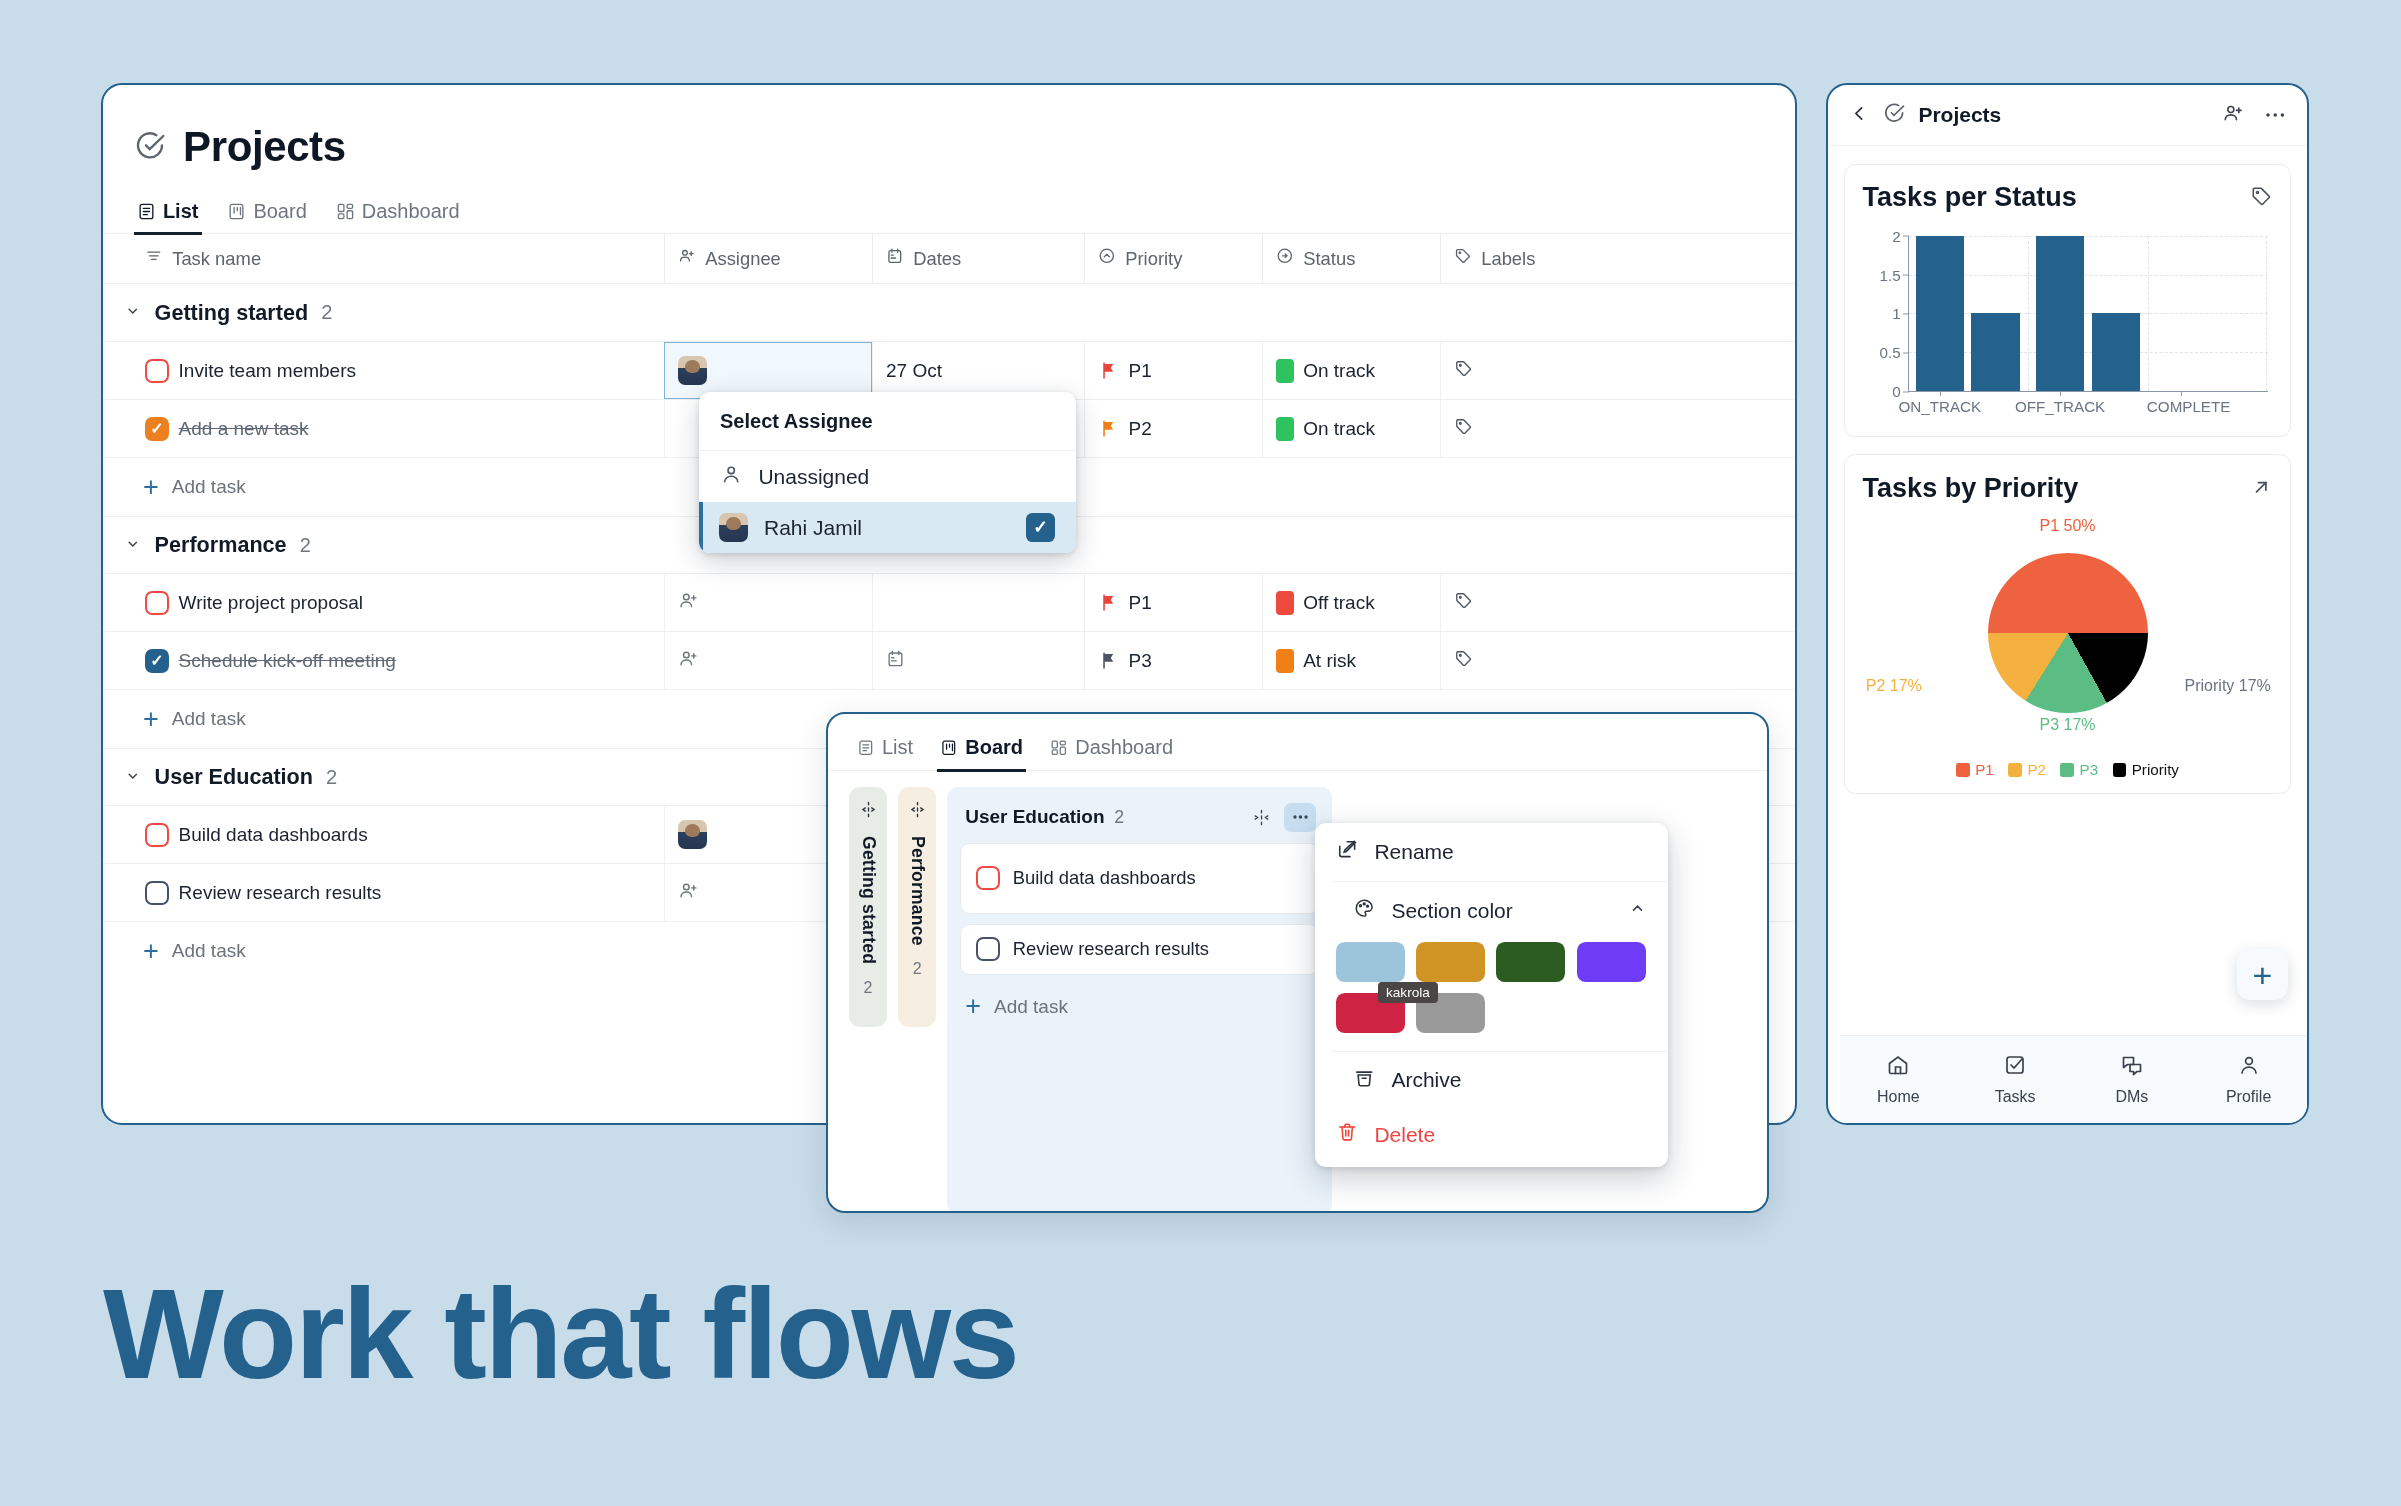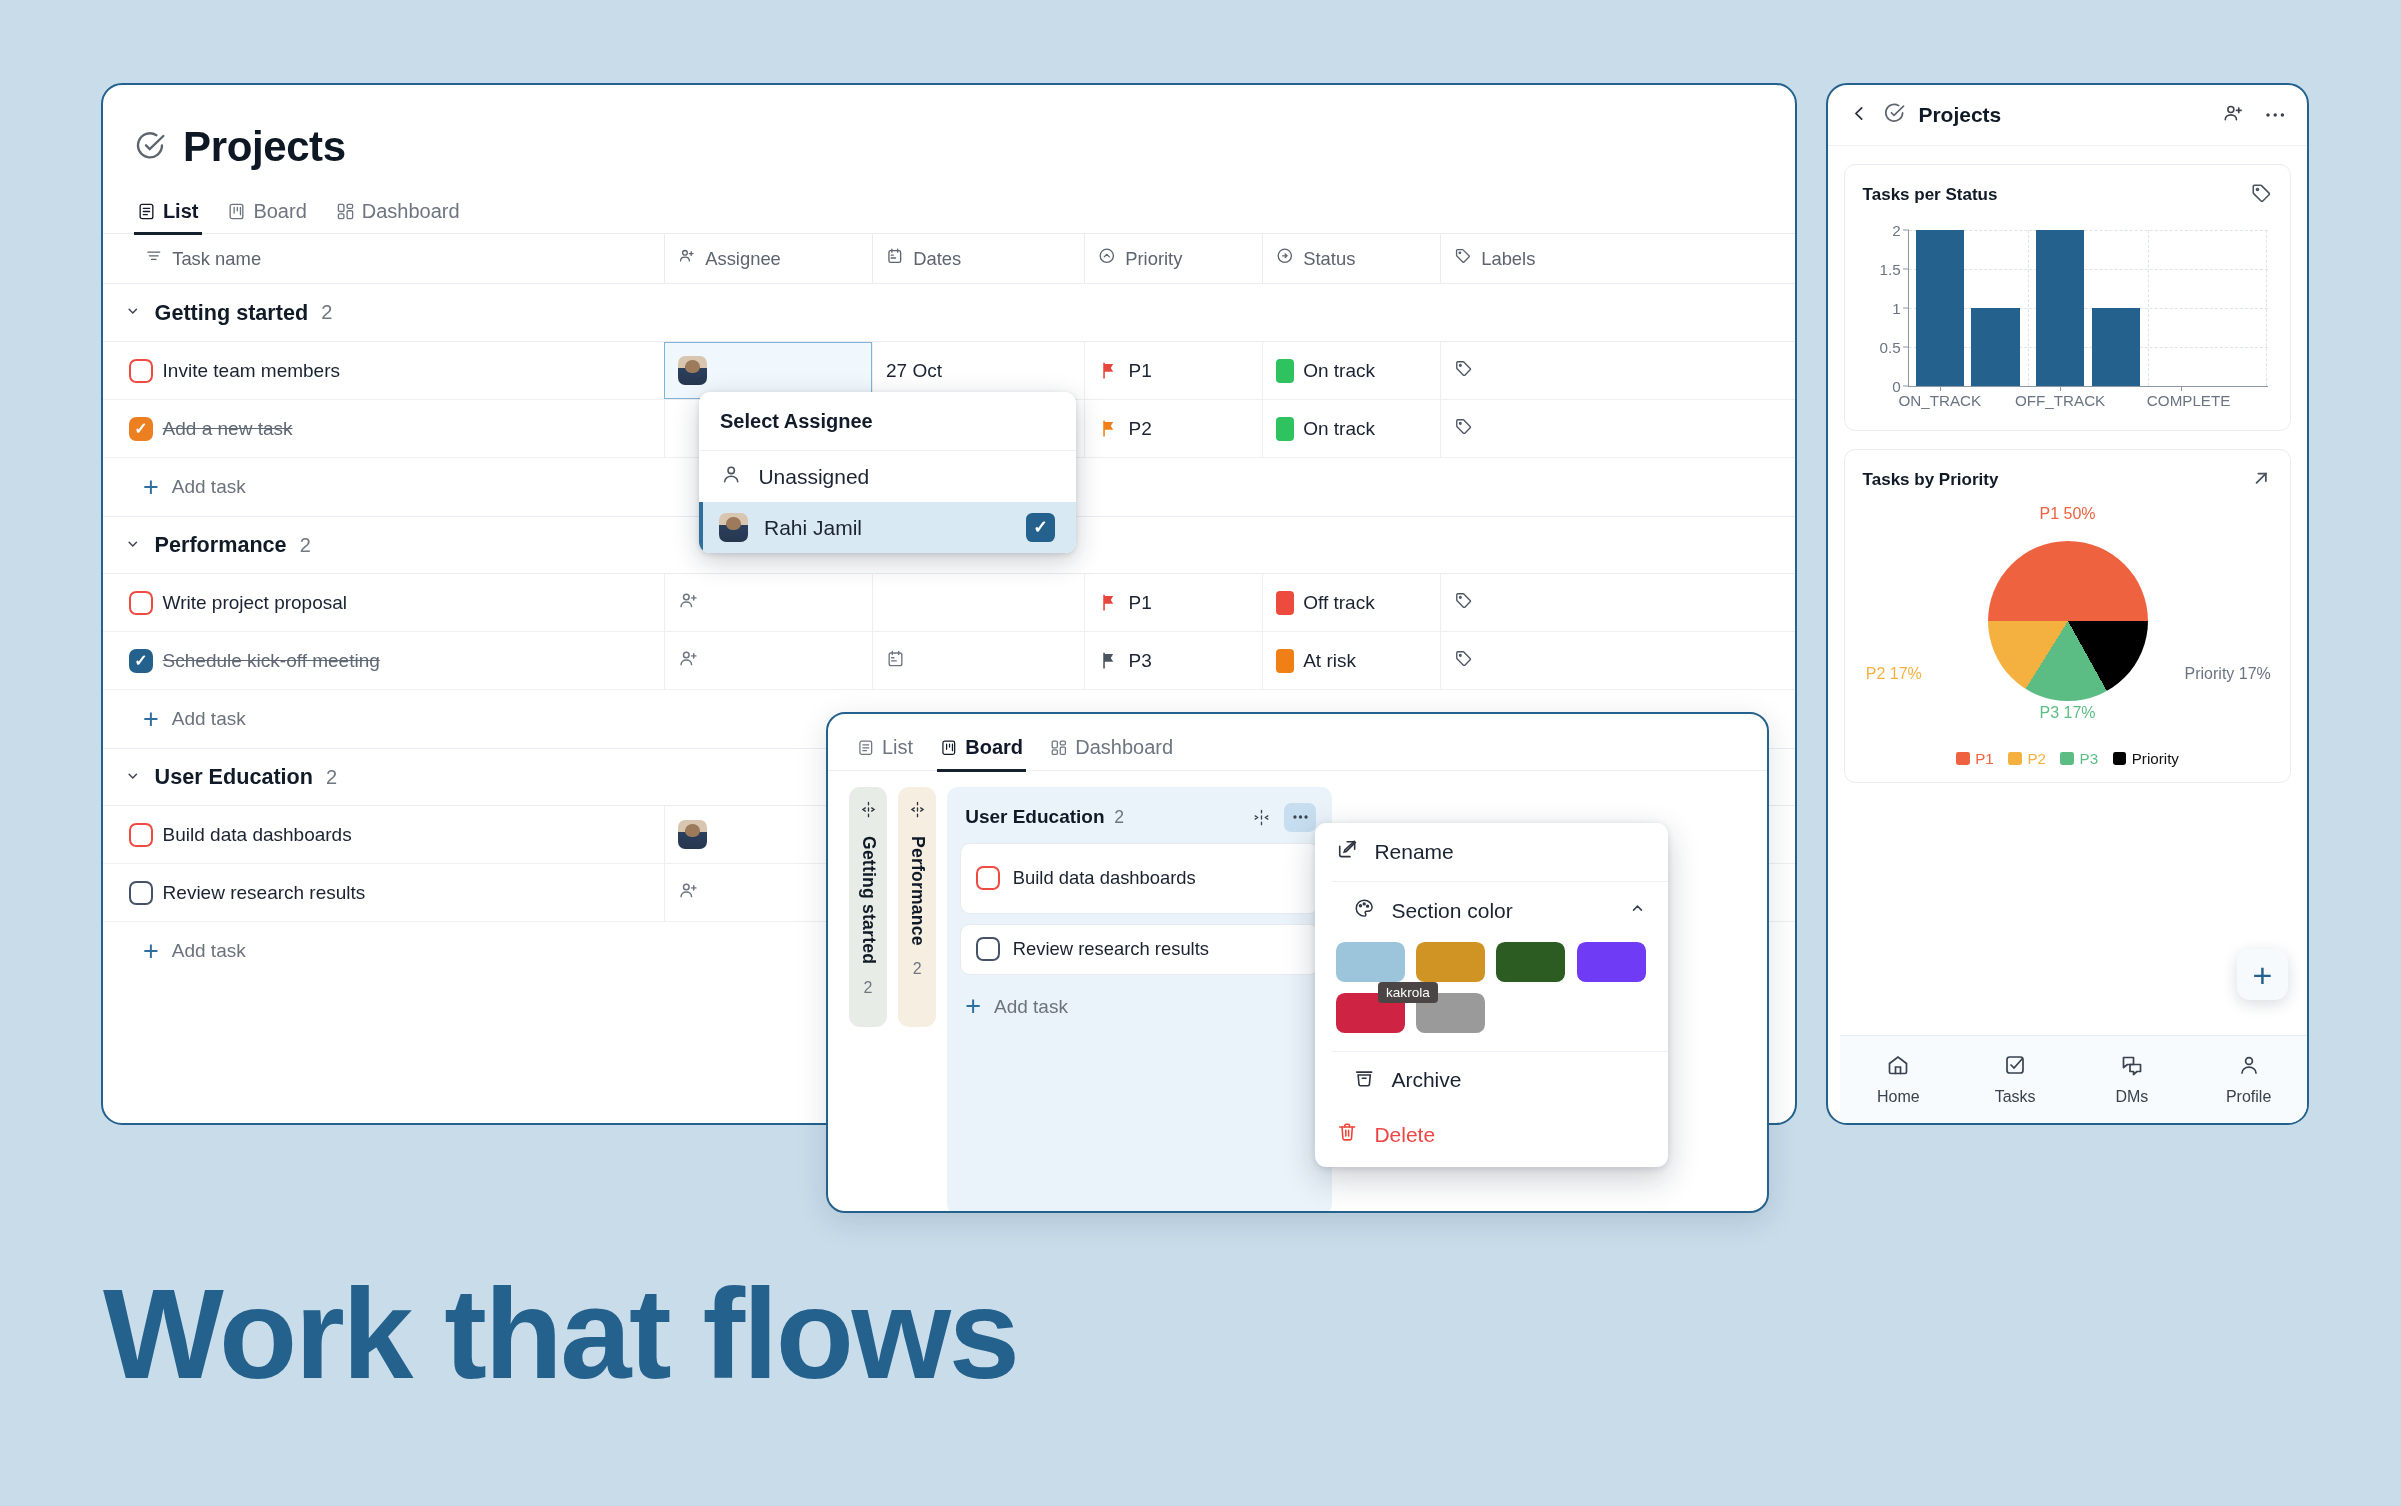--- a/index.html
+++ b/index.html
@@ -61,21 +61,21 @@
     display: flex; align-items: center; gap: 13px;
     height: 58px; padding-left: 21px;
     border-bottom: 1.6px solid #eaecef;
   }
   .sec-name { font-size: 21.6px; font-weight: 800; color: #111a27; }
   .sec-count { font-size: 20px; color: #70777f; }
 
   .trow { display: flex; height: 58px; border-bottom: 1.6px solid #eeeff1; }
   .td { display:flex; align-items:center; gap:9.6px; height:100%;
         border-left: 1.6px solid #eeeff1; padding-left: 13px; font-size:19px; color:#1a2331; }
-  .td:first-child { border-left: none; padding-left: 26px; }
+  .td:first-child { border-left: none; padding-left: 42px; }
 
   .cbox { width: 24px; height: 24px; border-radius: 7.2px; border: 2.4px solid #ef4b42;
           flex: 0 0 auto; }
   .cbox.gray { border-color: #455268; }
   .cbox.done-orange { background: #ec7f1f; border-color: #ec7f1f;
       display:flex; align-items:center; justify-content:center; }
   .cbox.done-blue { background: #24618c; border-color: #24618c;
       display:flex; align-items:center; justify-content:center; }
   .cbox .tick { color:#fff; font-size: 16px; line-height: 1; font-weight: 700; }
   .strike { text-decoration: line-through; color: #5f6874; }
@@ -197,21 +197,21 @@
     background:#fff; border: 2.4px solid #24618c; border-radius: 21px;
     overflow: hidden;
   }
   .m-head { display:flex; align-items:center; gap: 13px; height: 61px;
       padding: 0 21px; border-bottom: 1.6px solid #eef0f3; }
   .m-title { font-size: 21px; font-weight: 800; color:#101a27; }
   .m-head-actions { margin-left:auto; display:flex; align-items:center; gap: 19px; color:#39424e; }
   .m-card { margin: 17.6px 16px; border: 1.6px solid #e9ebef; border-radius: 11.2px;
       padding: 17.6px 17.6px 14.4px 17.6px; }
   .m-card-head { display:flex; align-items:center; }
-  .m-card-title { font-size: 17px; font-weight: 800; color:#101a27; }
+  .m-card-title { font-size: 27px; font-weight: 800; color:#101a27; }
   .m-card-head .act { margin-left:auto; color:#4a525e; }
 
   
   .bar-wrap { position: relative; height: 184px; margin: 17.6px 0 6.4px 0; }
   .bar-plot { position: absolute; left: 45px; right: 4.8px; top: 4.8px; bottom: 22.4px;
       border-left: 1.6px solid #8b97a6; border-bottom: 1.6px solid #8b97a6; }
   .glineh { position:absolute; left:0; right:0; border-top: 1.6px dashed #dfe3e9; }
   .glinev { position:absolute; top:0; bottom:0; border-left: 1.6px dashed #dfe3e9; }
   .ytick { position:absolute; right: 100%; transform: translateY(-50%);
       padding-right: 8px; font-size: 15.2px; color:#6a7482; }

